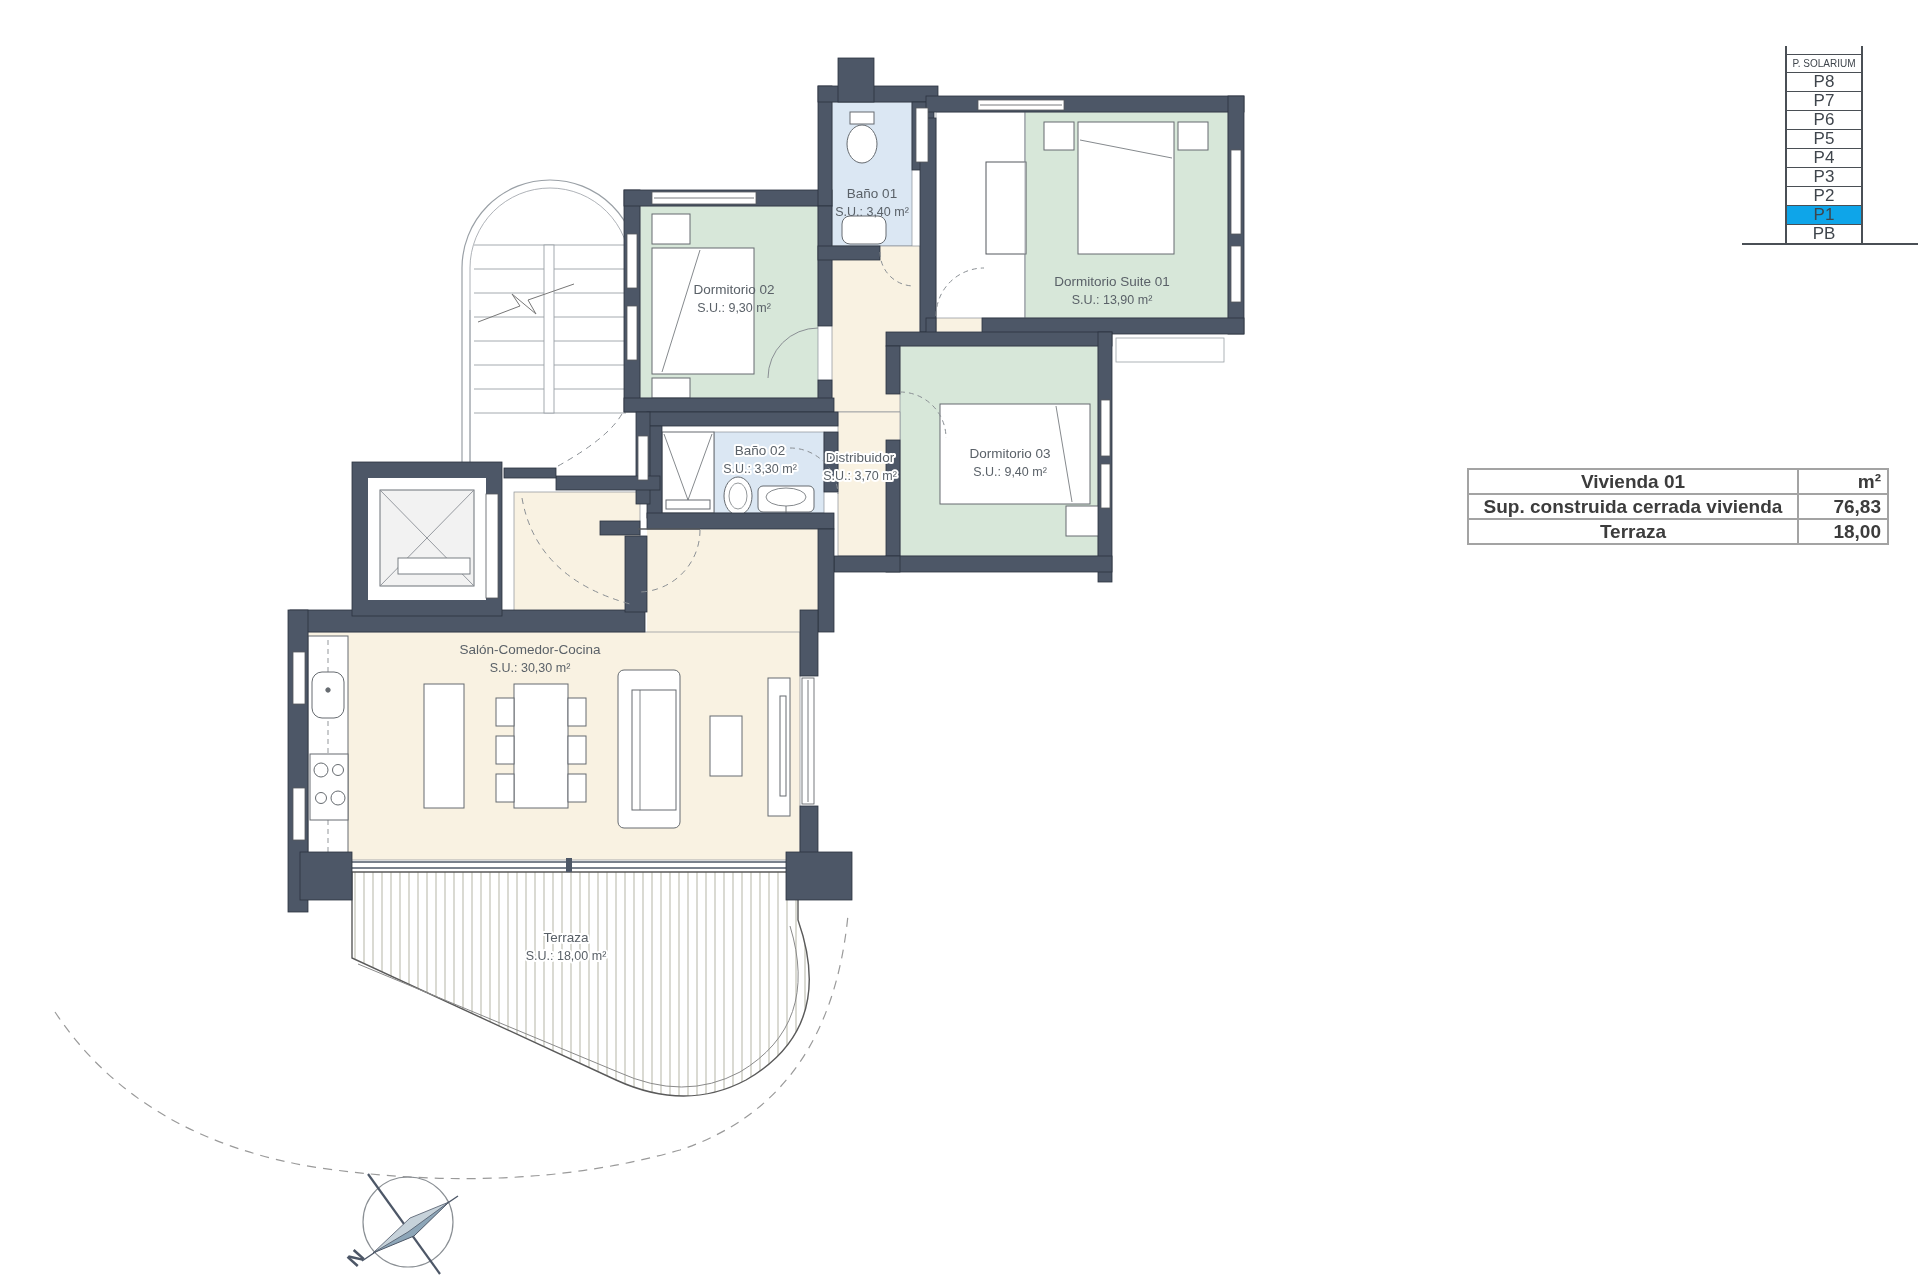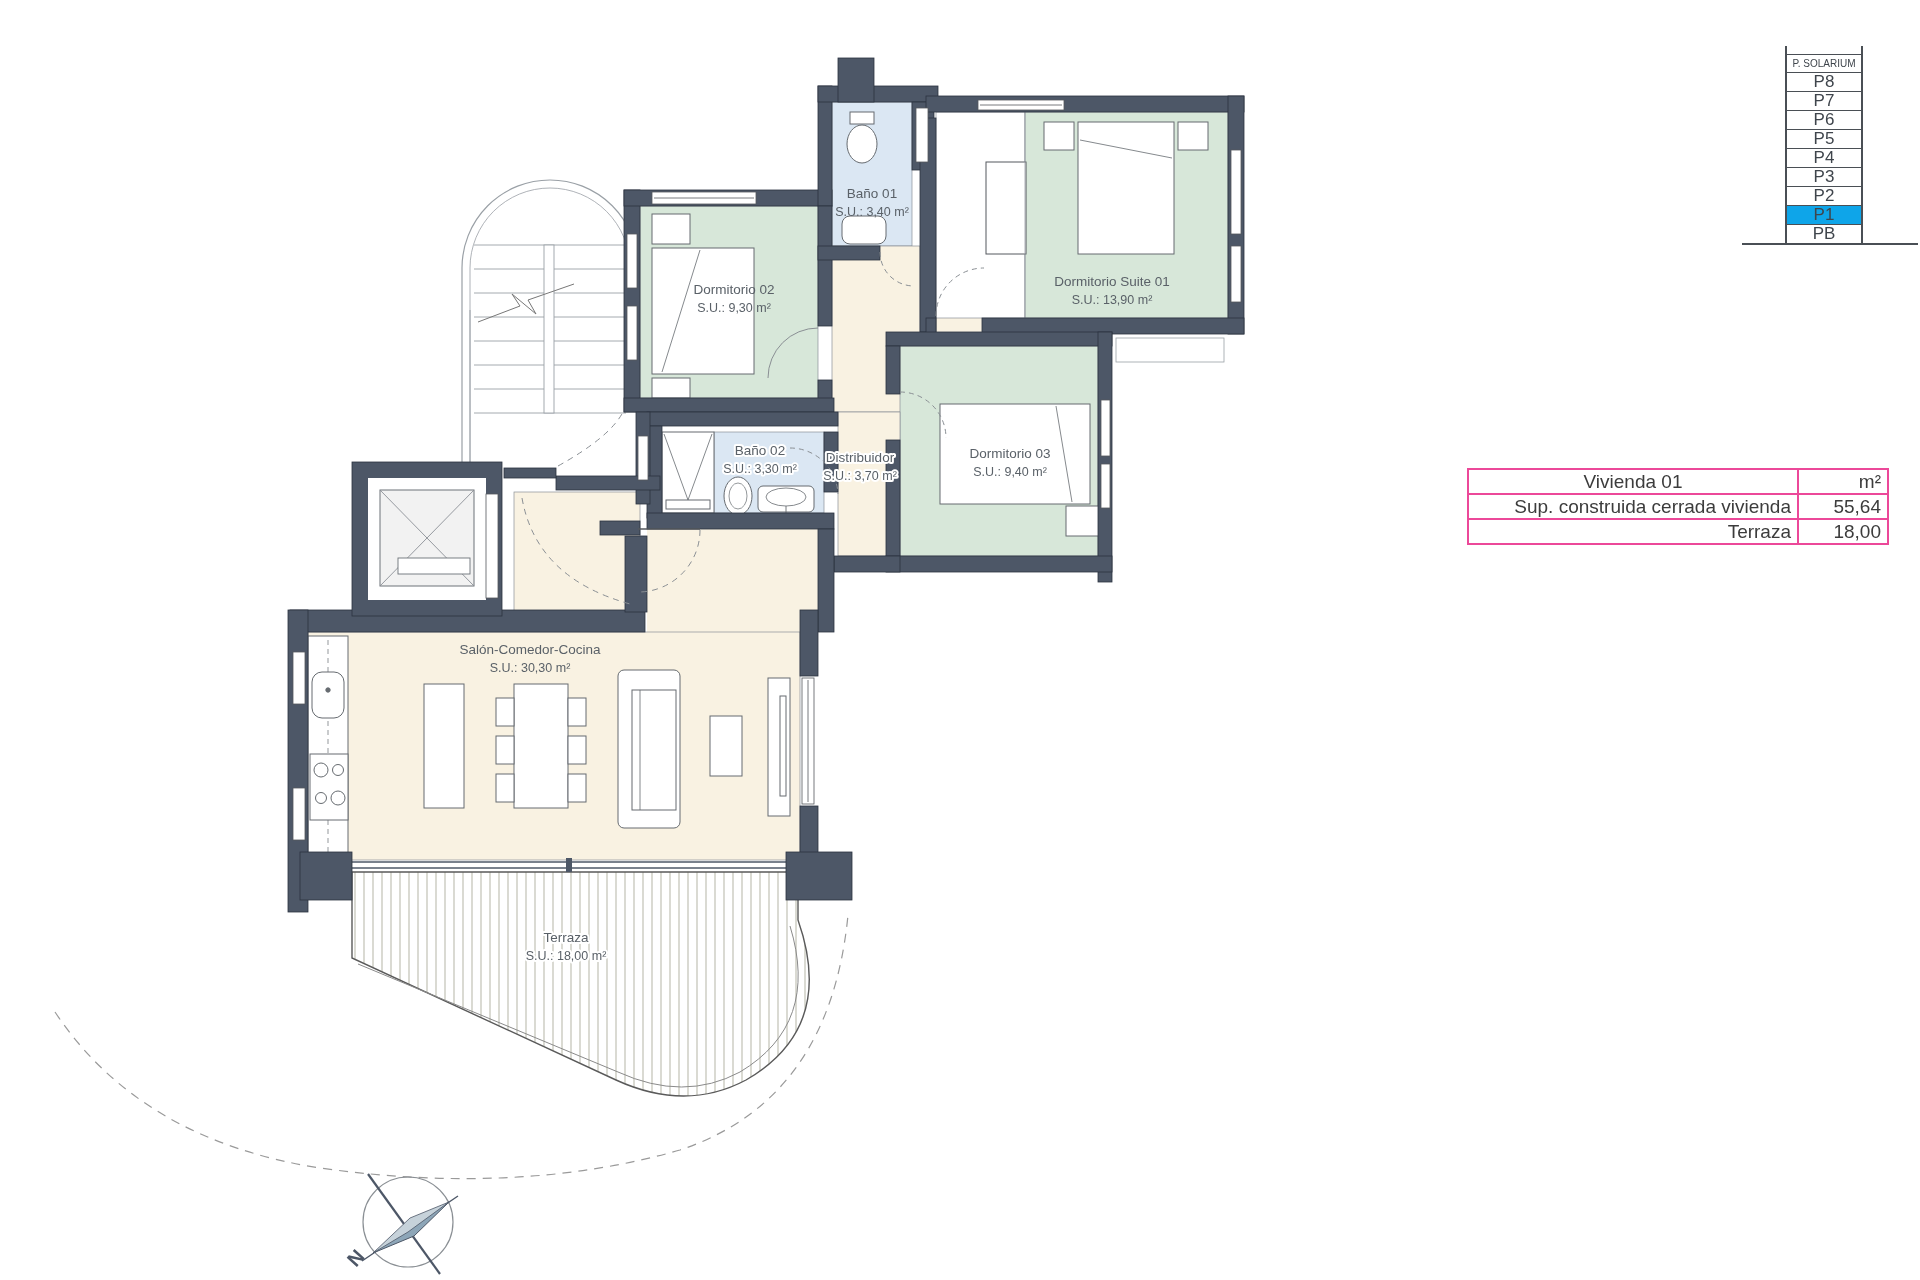--- a/index.html
+++ b/index.html
@@ -16,23 +16,23 @@
                padding-top:8px;box-sizing:border-box;}
   .floor-row{height:19px;line-height:18px;text-align:center;font-size:17px;color:#3f454c;
              border-bottom:1.6px solid #4a4f55;box-sizing:border-box;background:#ffffff;}
   .floor-row:first-child{border-top:1.6px solid #4a4f55;font-size:10px;letter-spacing:0;}
   .floor-row.selected{background:#0ea5e9;}
   .ground-line{position:absolute;left:1742px;top:243px;width:176px;height:2px;background:#4a4f55;}
 
   
   .area-table{position:absolute;left:1467px;top:468px;border-collapse:collapse;table-layout:fixed;
               font-size:19px;color:#3c3c3c;}
-  .area-table th,.area-table td{border:2px solid #ec4899;font-weight:normal;height:23px;
+  .area-table th,.area-table td{border:2px solid #a3a3a3;font-weight:bold;height:23px;
               padding:0 6px;white-space:nowrap;overflow:hidden;}
-  .area-table .c-label{width:316px;text-align:right;}
+  .area-table .c-label{width:316px;text-align:center;}
   .area-table .c-val{width:76px;text-align:right;}
   .area-table th.c-label{text-align:center;}
 </style>
 </head>
 <body>
 
 <div id="stage">
 
 <svg width="1920" height="1280" viewBox="0 0 1920 1280">
   <defs>
@@ -278,21 +278,21 @@
 
   
   <table class="area-table">
     <tbody>
         <tr>
       <th class="c-label">Vivienda 01</th>
       <th class="c-val">m²</th>
     </tr>
     <tr>
       <td class="c-label">Sup. construida cerrada vivienda</td>
-      <td class="c-val">55,64</td>
+      <td class="c-val">76,83</td>
     </tr>
     <tr>
       <td class="c-label">Terraza</td>
       <td class="c-val">18,00</td>
     </tr>
   </tbody>
     </table>
 
 </div>
 

